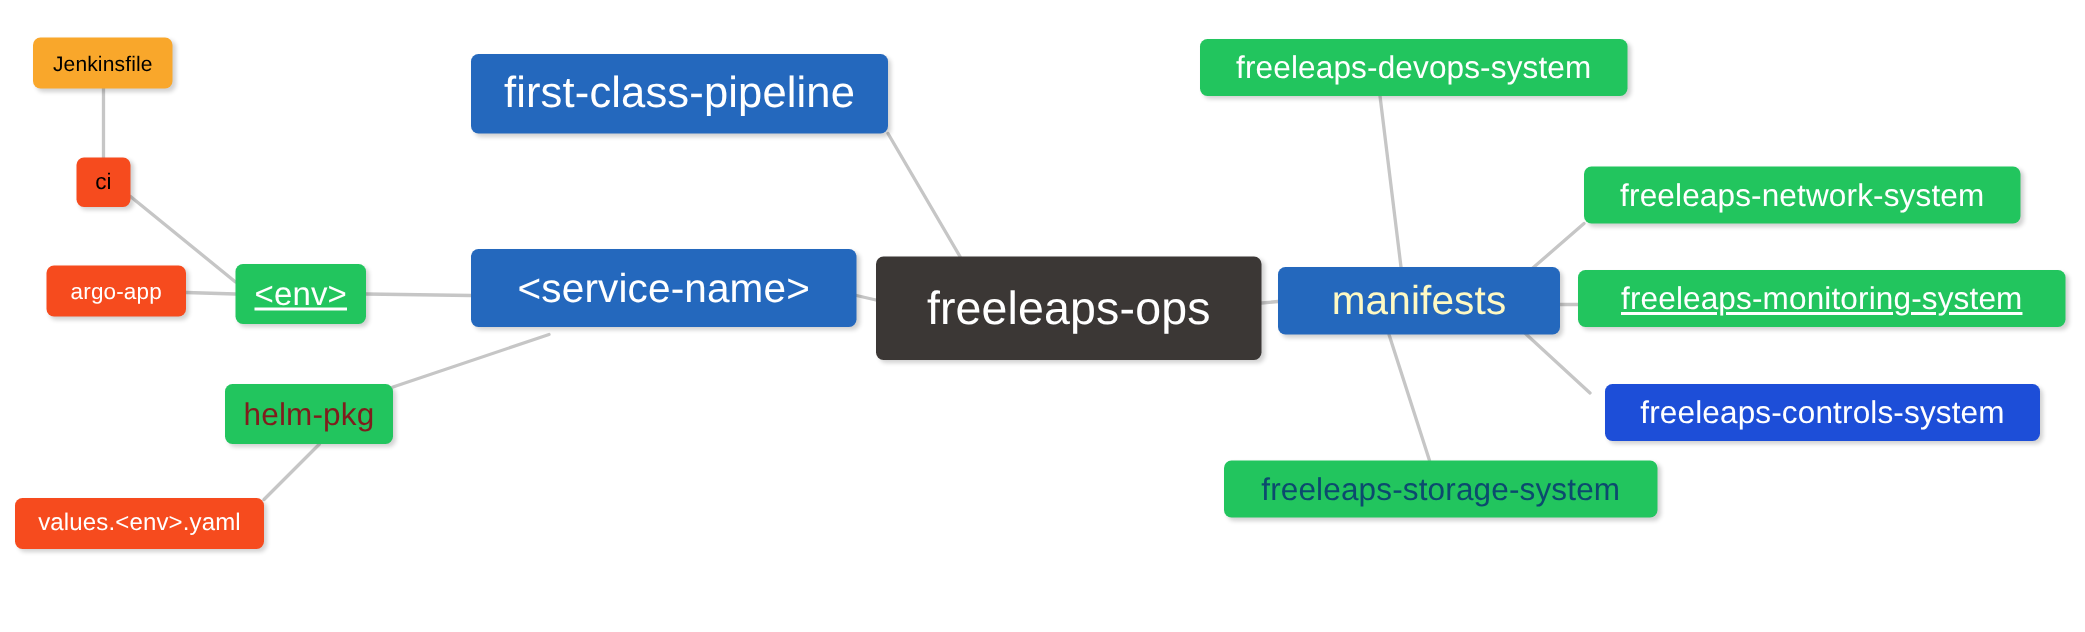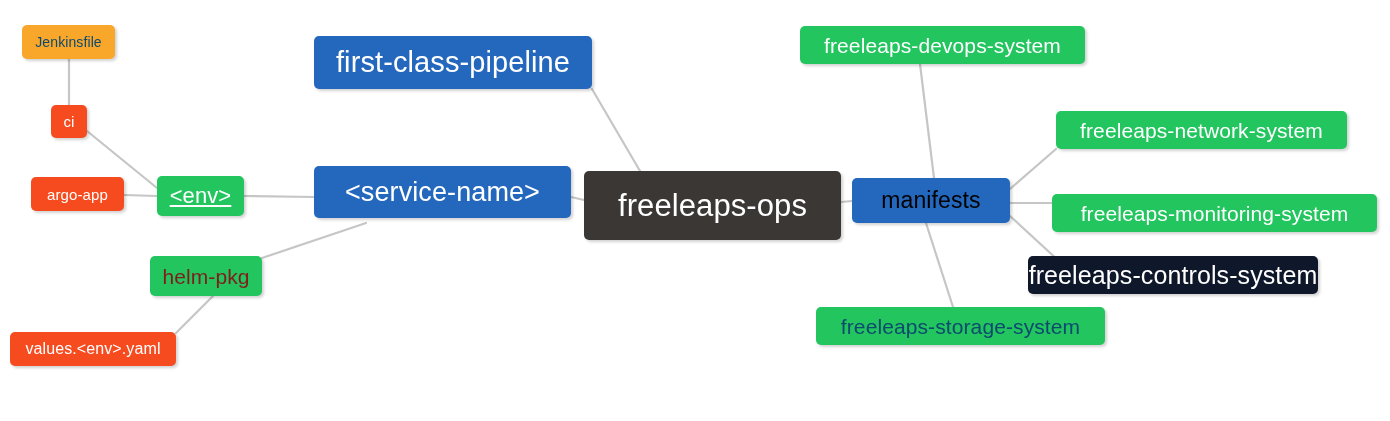--- a/index.html
+++ b/index.html
@@ -61,24 +61,24 @@
       <line x1="592" y1="89" x2="640" y2="171" stroke="#c6c6c6" stroke-width="2.2" stroke-linecap="round"></line>
       <line x1="571" y1="197" x2="584" y2="200" stroke="#c6c6c6" stroke-width="2.2" stroke-linecap="round"></line>
       <line x1="841" y1="202" x2="852" y2="201" stroke="#c6c6c6" stroke-width="2.2" stroke-linecap="round"></line>
       <line x1="920" y1="64" x2="934" y2="178" stroke="#c6c6c6" stroke-width="2.2" stroke-linecap="round"></line>
       <line x1="1010" y1="189" x2="1056" y2="149" stroke="#c6c6c6" stroke-width="2.2" stroke-linecap="round"></line>
       <line x1="1010" y1="203" x2="1052" y2="203" stroke="#c6c6c6" stroke-width="2.2" stroke-linecap="round"></line>
       <line x1="1010" y1="216" x2="1060" y2="262" stroke="#c6c6c6" stroke-width="2.2" stroke-linecap="round"></line>
       <line x1="926" y1="223" x2="953" y2="307" stroke="#c6c6c6" stroke-width="2.2" stroke-linecap="round"></line>
     </svg>
   <div id="node-layer">
-      <div class="node" style="left: 22px; top: 25px; width: 93px; height: 34px; background: rgb(249, 167, 43); font-size: 14px; color: #0c4a6e; text-align: right;">
+      <div class="node" style="left: 22px; top: 25px; width: 93px; height: 34px; background: rgb(249, 167, 43); font-size: 14px; color: #000000; text-align: right;">
         <span class="node-label">Jenkinsfile</span>
       </div>
-      <div class="node" style="left: 51px; top: 105px; width: 36px; height: 33px; background: rgb(246, 75, 30); font-size: 15px; color: #ffffff;">
+      <div class="node" style="left: 51px; top: 105px; width: 36px; height: 33px; background: rgb(246, 75, 30); font-size: 15px; color: #000000;">
         <span class="node-label">ci</span>
       </div>
       <div class="node" style="left: 31px; top: 177px; width: 93px; height: 34px; background: rgb(246, 75, 30); font-size: 15px; color: rgb(255, 255, 255);">
         <span class="node-label">argo-app</span>
       </div>
       <div class="node" style="left: 157px; top: 176px; width: 87px; height: 40px; background: rgb(34, 197, 94); font-size: 22px; color: rgb(255, 255, 255); text-decoration: underline;">
         <span class="node-label">&lt;env&gt;</span>
       </div>
       <div class="node" style="left: 150px; top: 256px; width: 112px; height: 40px; background: rgb(34, 197, 94); font-size: 21px; color: #7f1d1d;">
         <span class="node-label">helm-pkg</span>
@@ -88,32 +88,32 @@
       </div>
       <div class="node" style="left: 314px; top: 36px; width: 278px; height: 53px; background: rgb(36, 104, 189); font-size: 29px; color: rgb(255, 255, 255);">
         <span class="node-label">first-class-pipeline</span>
       </div>
       <div class="node" style="left: 314px; top: 166px; width: 257px; height: 52px; background: rgb(36, 104, 189); font-size: 27px; color: rgb(255, 255, 255);">
         <span class="node-label">&lt;service-name&gt;</span>
       </div>
       <div class="node" style="left: 584px; top: 171px; width: 257px; height: 69px; background: rgb(59, 55, 53); font-size: 31px; color: rgb(255, 255, 255);">
         <span class="node-label">freeleaps-ops</span>
       </div>
-      <div class="node" style="left: 852px; top: 178px; width: 158px; height: 45px; background: rgb(36, 104, 189); font-size: 23px; color: #000000;">
+      <div class="node" style="left: 852px; top: 178px; width: 188px; height: 45px; background: rgb(36, 104, 189); font-size: 27px; color: #fef9c3;">
         <span class="node-label">manifests</span>
       </div>
       <div class="node" style="left: 800px; top: 26px; width: 285px; height: 38px; background: rgb(34, 197, 94); font-size: 21px; color: rgb(255, 255, 255);">
         <span class="node-label">freeleaps-devops-system</span>
       </div>
       <div class="node" style="left: 1056px; top: 111px; width: 291px; height: 38px; background: rgb(34, 197, 94); font-size: 21px; color: rgb(255, 255, 255);">
         <span class="node-label">freeleaps-network-system</span>
       </div>
-      <div class="node" style="left: 1052px; top: 194px; width: 325px; height: 38px; background: rgb(34, 197, 94); font-size: 21px; color: rgb(255, 255, 255);">
+      <div class="node" style="left: 1052px; top: 180px; width: 325px; height: 38px; background: rgb(34, 197, 94); font-size: 21px; color: rgb(255, 255, 255); text-decoration: underline;">
         <span class="node-label">freeleaps-monitoring-system</span>
       </div>
-      <div class="node" style="left: 1028px; top: 256px; width: 290px; height: 38px; background: #0f172a; font-size: 25px; color: rgb(255, 255, 255);">
+      <div class="node" style="left: 1070px; top: 256px; width: 290px; height: 38px; background: #1d4ed8; font-size: 21px; color: rgb(255, 255, 255);">
         <span class="node-label">freeleaps-controls-system</span>
       </div>
       <div class="node" style="left: 816px; top: 307px; width: 289px; height: 38px; background: rgb(34, 197, 94); font-size: 21px; color: #0c4a6e;">
         <span class="node-label">freeleaps-storage-system</span>
       </div>
     </div>
 </div>
 
 </body></html>

